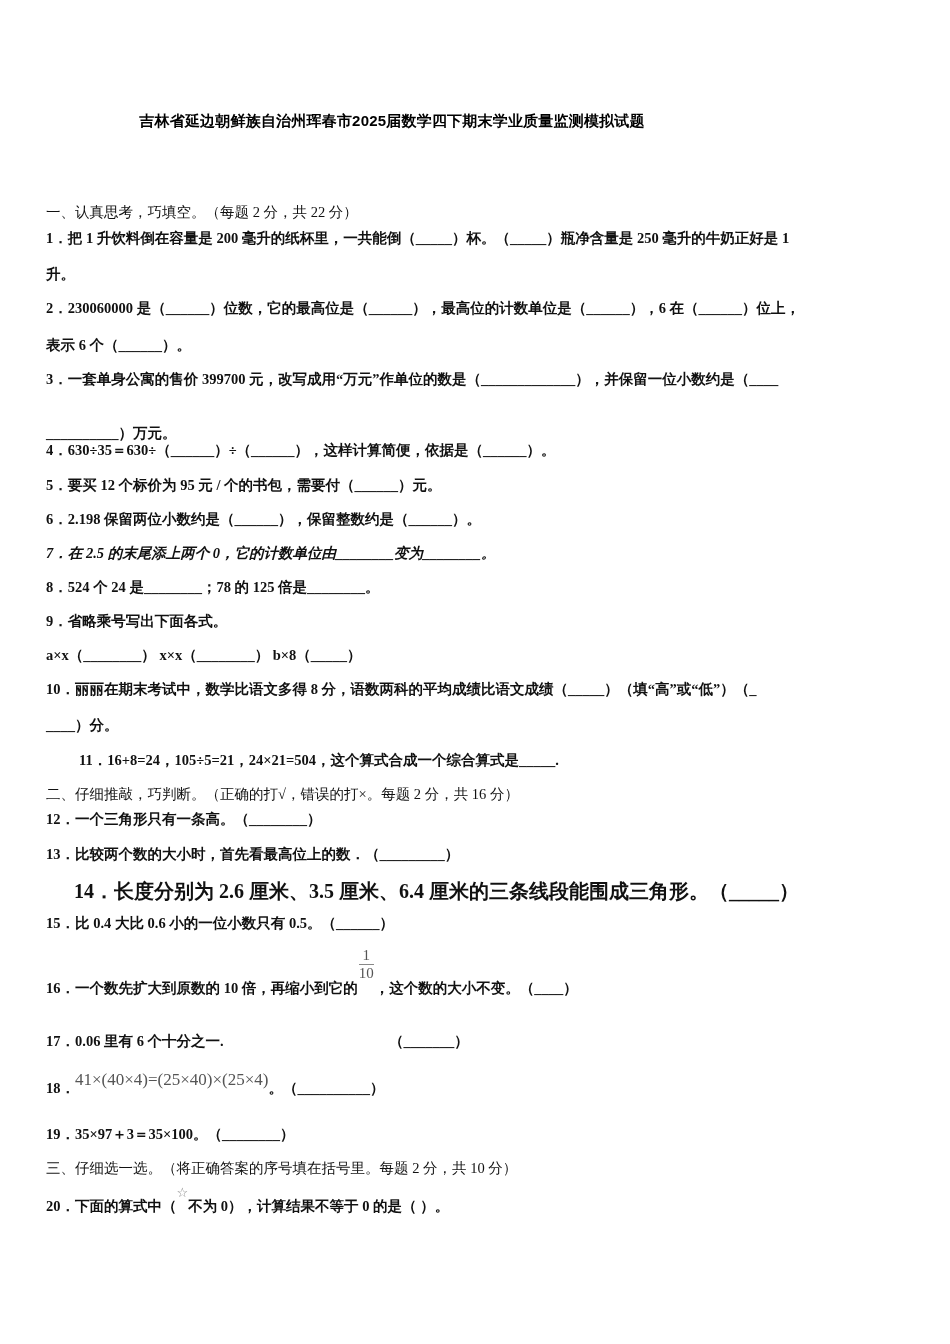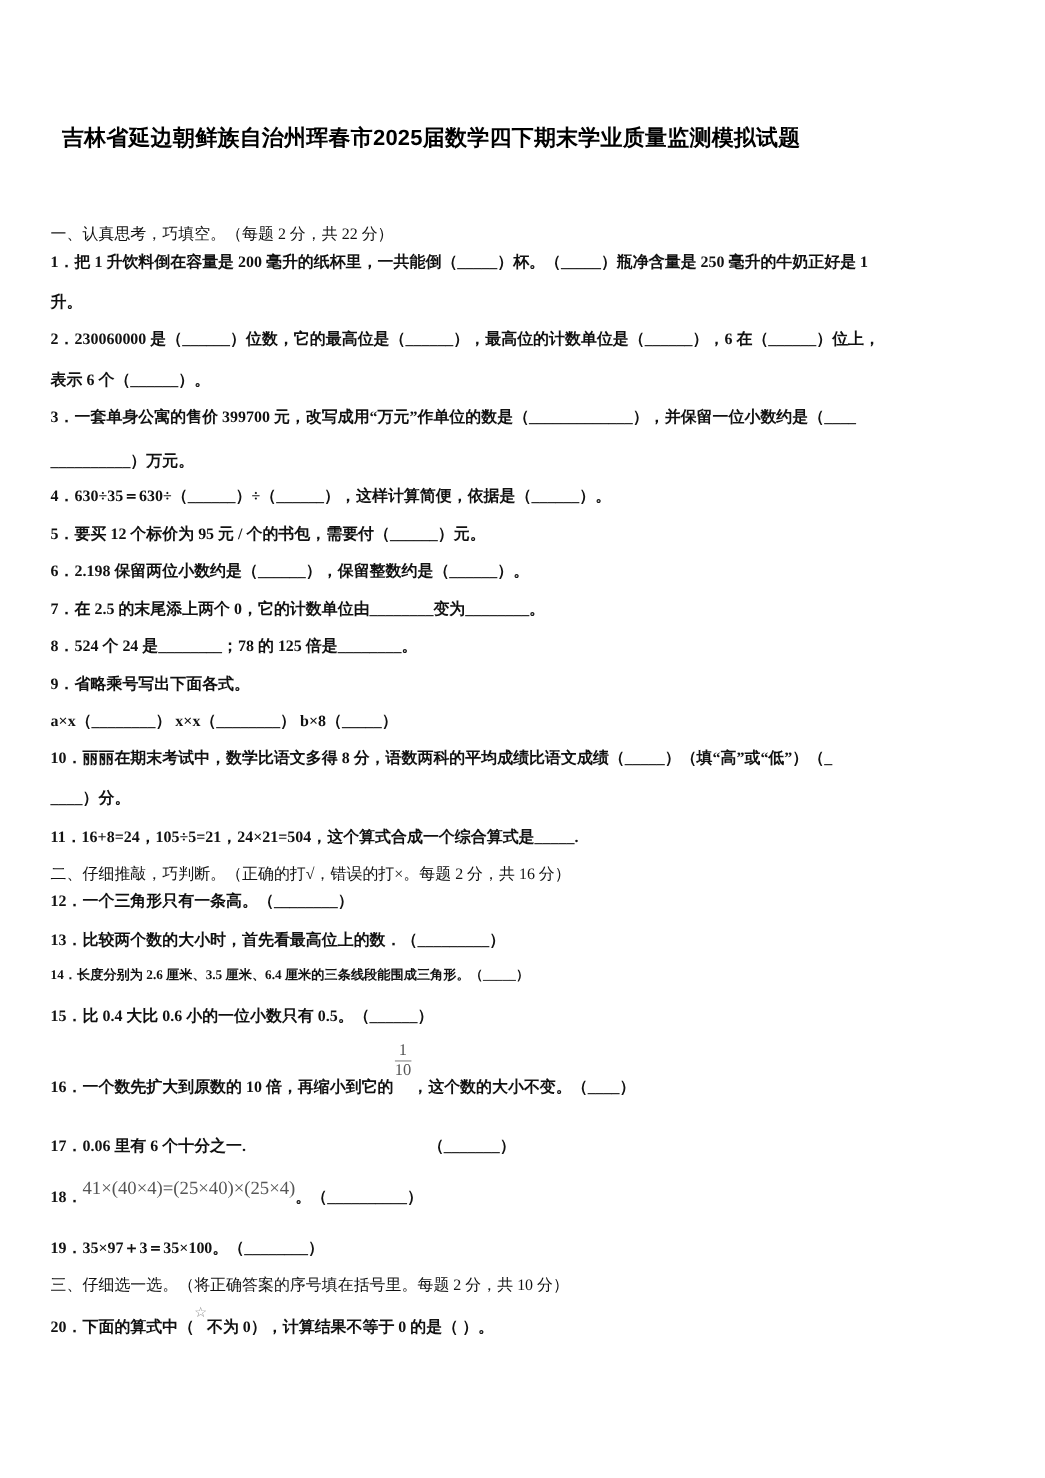--- a/index.html
+++ b/index.html
@@ -1,52 +1,52 @@
 <!DOCTYPE html>
 <html><head>
 <meta charset="utf-8">
 <style>
   html, body { margin:0; padding:0; background:#ffffff; }
   body { width:950px; height:1344px; position:relative; overflow:hidden;
          font-family:"Liberation Serif", "DejaVu Serif", serif; color:#111; }
   .title { position:absolute; top:112px; left:0; width:784px; text-align:center;
            font-family:"Liberation Sans","DejaVu Sans",sans-serif; font-weight:bold;
-           font-size:20px; letter-spacing:0.2px; color:#000; }
+           font-size:15px; letter-spacing:0.2px; color:#000; }
   .line { position:absolute; left:46px; font-size:14.5px; font-weight:bold; white-space:nowrap; }
   .line.sec { font-weight:normal; }
-  .line.big { font-size:12px; }
+  .line.big { font-size:20px;margin-left:28px; }
   .frac { display:inline-block; vertical-align:middle; text-align:center; font-weight:normal;
           color:#555; font-size:15px; line-height:17px; margin:0 1px; }
   .frac .num { display:block; border-bottom:1px solid #888; padding:0 2px; }
   .frac .den { display:block; }
   .math { font-weight:normal; color:#555; font-size:17px; position:relative; top:-8px; }
   .star { display:inline-block; position:relative; top:-14px; color:#888; font-weight:normal; font-size:13px; }
 </style>
 </head>
 <body>
 
 <div class="title">吉林省延边朝鲜族自治州珲春市2025届数学四下期末学业质量监测模拟试题</div>
 
 <div class="line sec" style="top:203px;">一、认真思考，巧填空。（每题 2 分，共 22 分）</div>
 <div class="line" style="top:229px;">1．把 1 升饮料倒在容量是 200 毫升的纸杯里，一共能倒（_____）杯。（_____）瓶净含量是 250 毫升的牛奶正好是 1</div>
 <div class="line" style="top:265px;">升。</div>
 <div class="line" style="top:299px;">2．230060000 是（______）位数，它的最高位是（______），最高位的计数单位是（______），6 在（______）位上，</div>
 <div class="line" style="top:336px;">表示 6 个（______）。</div>
 <div class="line" style="top:370px;">3．一套单身公寓的售价 399700 元，改写成用“万元”作单位的数是（_____________），并保留一位小数约是（____</div>
-<div class="line" style="top:410px;">__________）万元。</div>
+<div class="line" style="top:424px;">__________）万元。</div>
 <div class="line" style="top:441px;">4．630÷35＝630÷（______）÷（______），这样计算简便，依据是（______）。</div>
 <div class="line" style="top:476px;">5．要买 12 个标价为 95 元 / 个的书包，需要付（______）元。</div>
 <div class="line" style="top:510px;">6．2.198 保留两位小数约是（______），保留整数约是（______）。</div>
-<div class="line" style="top:544px;">7．在 2.5 的末尾添上两个 0，它的计数单位由________变为________。</div>
+<div class="line" style="top:544px;font-style:italic;">7．在 2.5 的末尾添上两个 0，它的计数单位由________变为________。</div>
 <div class="line" style="top:578px;">8．524 个 24 是________；78 的 125 倍是________。</div>
 <div class="line" style="top:612px;">9．省略乘号写出下面各式。</div>
 <div class="line" style="top:646px;">a×x（________）      x×x（________）      b×8（_____）</div>
 <div class="line" style="top:680px;">10．丽丽在期末考试中，数学比语文多得 8 分，语数两科的平均成绩比语文成绩（_____）（填“高”或“低”）（_</div>
 <div class="line" style="top:716px;">____）分。</div>
-<div class="line" style="top:751px;">11．16+8=24，105÷5=21，24×21=504，这个算式合成一个综合算式是_____.</div>
+<div class="line" style="top:751px;margin-left:33px;">11．16+8=24，105÷5=21，24×21=504，这个算式合成一个综合算式是_____.</div>
 
 <div class="line sec" style="top:785px;">二、仔细推敲，巧判断。（正确的打√，错误的打×。每题 2 分，共 16 分）</div>
 <div class="line" style="top:810px;">12．一个三角形只有一条高。（________）</div>
 <div class="line" style="top:845px;">13．比较两个数的大小时，首先看最高位上的数．（_________）</div>
 <div class="line big" style="top:878px;">14．长度分别为 2.6 厘米、3.5 厘米、6.4 厘米的三条线段能围成三角形。（_____）</div>
 <div class="line" style="top:914px;">15．比 0.4 大比 0.6 小的一位小数只有 0.5。（______）</div>
 
 <div class="line" style="top:947px;">
   <span style="position:relative; top:25px;">16．一个数先扩大到原数的 10 倍，再缩小到它的</span><span class="frac"><span class="num">1</span><span class="den">10</span></span><span style="position:relative; top:25px;">，这个数的大小不变。（____）</span>
 </div>

